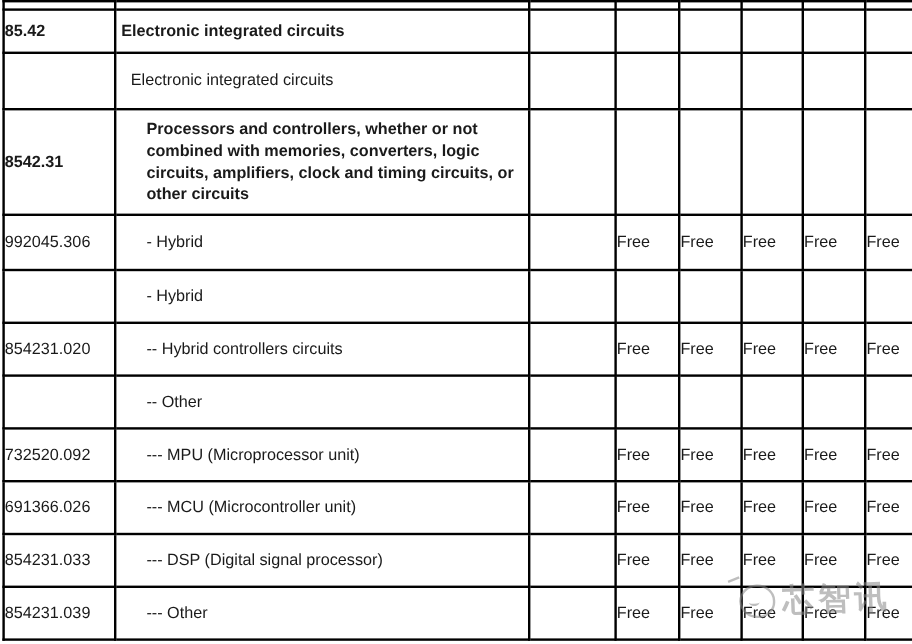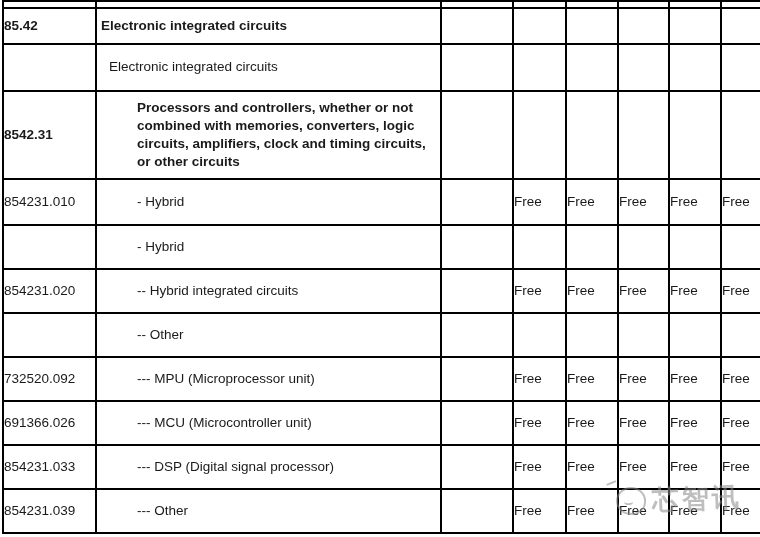--- a/index.html
+++ b/index.html
@@ -47,21 +47,21 @@
   tbody tr:nth-child(7)  { height: 44px; }
   tbody tr:nth-child(8)  { height: 44px; }
   tbody tr:nth-child(9)  { height: 44px; }
   tbody tr:nth-child(10) { height: 44px; }
   tbody tr:nth-child(11) { height: 44px; }
 
   td.code-cell { padding-left: 6px; padding-right: 4px; }
   td.desc-cell { padding-right: 10px; }
   tr.indent-1 td.desc-cell { padding-left: 4px; }
   tr.indent-2 td.desc-cell { padding-left: 12px; }
-  tr.indent-3 td.desc-cell { padding-left: 40px; margin-top: 40px; }
+  tr.indent-3 td.desc-cell { padding-left: 25px; margin-top: 40px; }
   tr.bold td.code-cell, tr.bold td.desc-cell { font-weight: bold; }
   td.duty-cell { padding-left: 5px; margin-top: 13px; }
 
   
   .watermark {
     position: absolute;
     left: 616px;
     top: 474px;
     width: 150px;
     height: 50px;
@@ -161,42 +161,42 @@
           <td class="code-cell">8542.31</td>
           <td class="desc-cell">Processors and controllers, whether or not combined with memories, converters, logic circuits, amplifiers, clock and timing circuits, or other circuits</td>
           <td class="spare-cell"></td>
           <td class="duty-cell"></td>
           <td class="duty-cell"></td>
           <td class="duty-cell"></td>
           <td class="duty-cell"></td>
           <td class="duty-cell"></td>
         </tr>
         <tr class="indent-3">
-          <td class="code-cell">854231.010</td>
+          <td class="code-cell">992045.306</td>
           <td class="desc-cell">- Hybrid</td>
           <td class="spare-cell"></td>
           <td class="duty-cell">Free</td>
           <td class="duty-cell">Free</td>
           <td class="duty-cell">Free</td>
           <td class="duty-cell">Free</td>
           <td class="duty-cell">Free</td>
         </tr>
         <tr class="indent-3">
           <td class="code-cell"></td>
           <td class="desc-cell">- Hybrid</td>
           <td class="spare-cell"></td>
           <td class="duty-cell"></td>
           <td class="duty-cell"></td>
           <td class="duty-cell"></td>
           <td class="duty-cell"></td>
           <td class="duty-cell"></td>
         </tr>
         <tr class="indent-3">
           <td class="code-cell">854231.020</td>
-          <td class="desc-cell">-- Hybrid integrated circuits</td>
+          <td class="desc-cell">-- Hybrid controllers circuits</td>
           <td class="spare-cell"></td>
           <td class="duty-cell">Free</td>
           <td class="duty-cell">Free</td>
           <td class="duty-cell">Free</td>
           <td class="duty-cell">Free</td>
           <td class="duty-cell">Free</td>
         </tr>
         <tr class="indent-3">
           <td class="code-cell"></td>
           <td class="desc-cell">-- Other</td>

